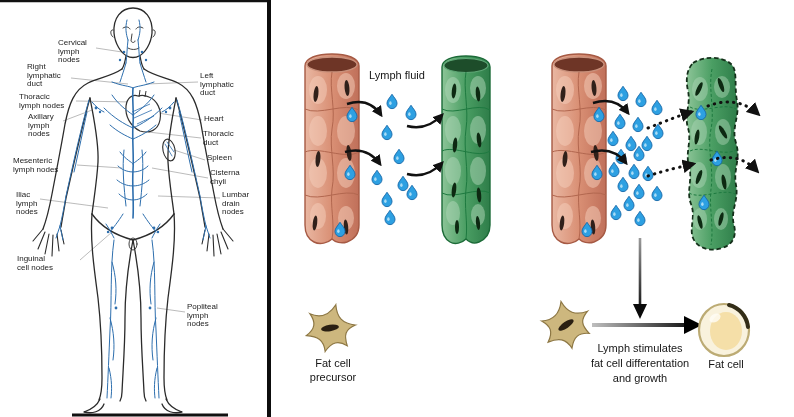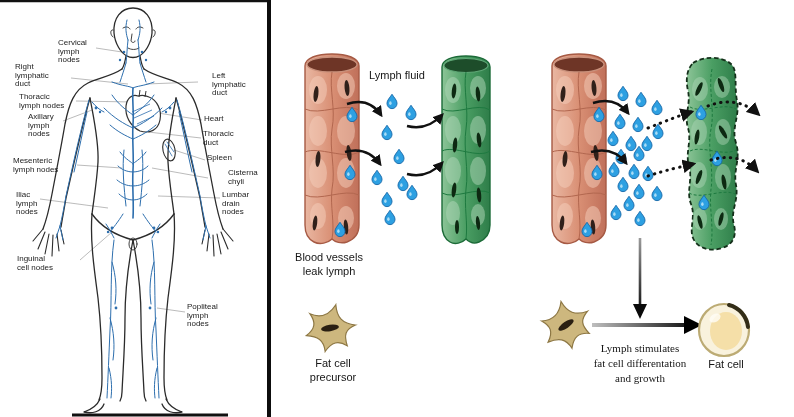--- a/index.html
+++ b/index.html
@@ -4,21 +4,21 @@
 <style>
   html,body{margin:0;padding:0;background:#fff;}
   .stage{position:relative;width:794px;height:417px;background:#fff;overflow:hidden;
          font-family:"Liberation Sans",sans-serif;}
   .gfx{position:absolute;left:0;top:0;}
   .divider{position:absolute;left:267px;top:0;width:4px;height:417px;background:#0d0d0d;}
   .lbl{position:absolute;font-size:8px;line-height:8.6px;color:#1c1c1c;white-space:pre-line;
        letter-spacing:0;}
   .cap{position:absolute;font-size:11px;line-height:14px;color:#161616;text-align:center;
        white-space:pre-line;}
-  .cap3{line-height:15px;font-family:Liberation Serif, serif;}
+  .cap3{line-height:15px;}
   .small-cap{font-size:11px;}
 </style>
 </head>
 <body>
 
 <div class="stage">
 
 <svg class="gfx" width="794" height="417" viewBox="0 0 794 417">
   <defs>
     <linearGradient id="pg" x1="0" y1="0" x2="1" y2="0">
@@ -302,55 +302,53 @@
     <path d="M5,-25 A25,26 0 0 1 24,-3" stroke="#332d18" stroke-width="4" fill="none" stroke-linecap="round"></path>
     <ellipse cx="-9" cy="-12" rx="6" ry="4" fill="#fffdf6" opacity="0.8" transform="rotate(-30 -9 -12)"></ellipse>
   </g>
 </svg>
 
 <div class="divider"></div>
 
 <div class="lbl" style="left:58px;top:39px">Cervical
 lymph
 nodes</div>
-<div class="lbl" style="left:15px;top:63px">Right
+<div class="lbl" style="left:27px;top:63px">Right
 lymphatic
 duct</div>
 <div class="lbl" style="left:19px;top:93px">Thoracic
 lymph nodes</div>
 <div class="lbl" style="left:28px;top:113px">Axillary
 lymph
 nodes</div>
 <div class="lbl" style="left:13px;top:157px">Mesenteric
 lymph nodes</div>
 <div class="lbl" style="left:16px;top:191px">Iliac
 lymph
 nodes</div>
 <div class="lbl" style="left:17px;top:255px">Inguinal
 cell nodes</div>
 
-<div class="lbl" style="left:212px;top:72px">Left
+<div class="lbl" style="left:200px;top:72px">Left
 lymphatic
 duct</div>
 <div class="lbl" style="left:204px;top:115px">Heart</div>
 <div class="lbl" style="left:203px;top:130px">Thoracic
 duct</div>
 <div class="lbl" style="left:207px;top:154px">Spleen</div>
-<div class="lbl" style="left:228px;top:169px">Cisterna
+<div class="lbl" style="left:210px;top:169px">Cisterna
 chyli</div>
 <div class="lbl" style="left:222px;top:191px">Lumbar
 drain
 nodes</div>
 <div class="lbl" style="left:187px;top:303px">Popliteal
 lymph
 nodes</div>
 
 <div class="cap small-cap" style="left:364px;top:68px;width:66px">Lymph fluid</div>
-<div class="cap" style="left:284px;top:250px;width:90px">Blood vessels
-leak lymph</div>
 <div class="cap" style="left:293px;top:356px;width:80px">Fat cell
 precursor</div>
 <div class="cap cap3" style="left:573px;top:341px;width:134px">Lymph stimulates
 fat cell differentation
 and growth</div>
 <div class="cap" style="left:700px;top:357px;width:52px">Fat cell</div>
 
 </div>
 
 </body></html>

